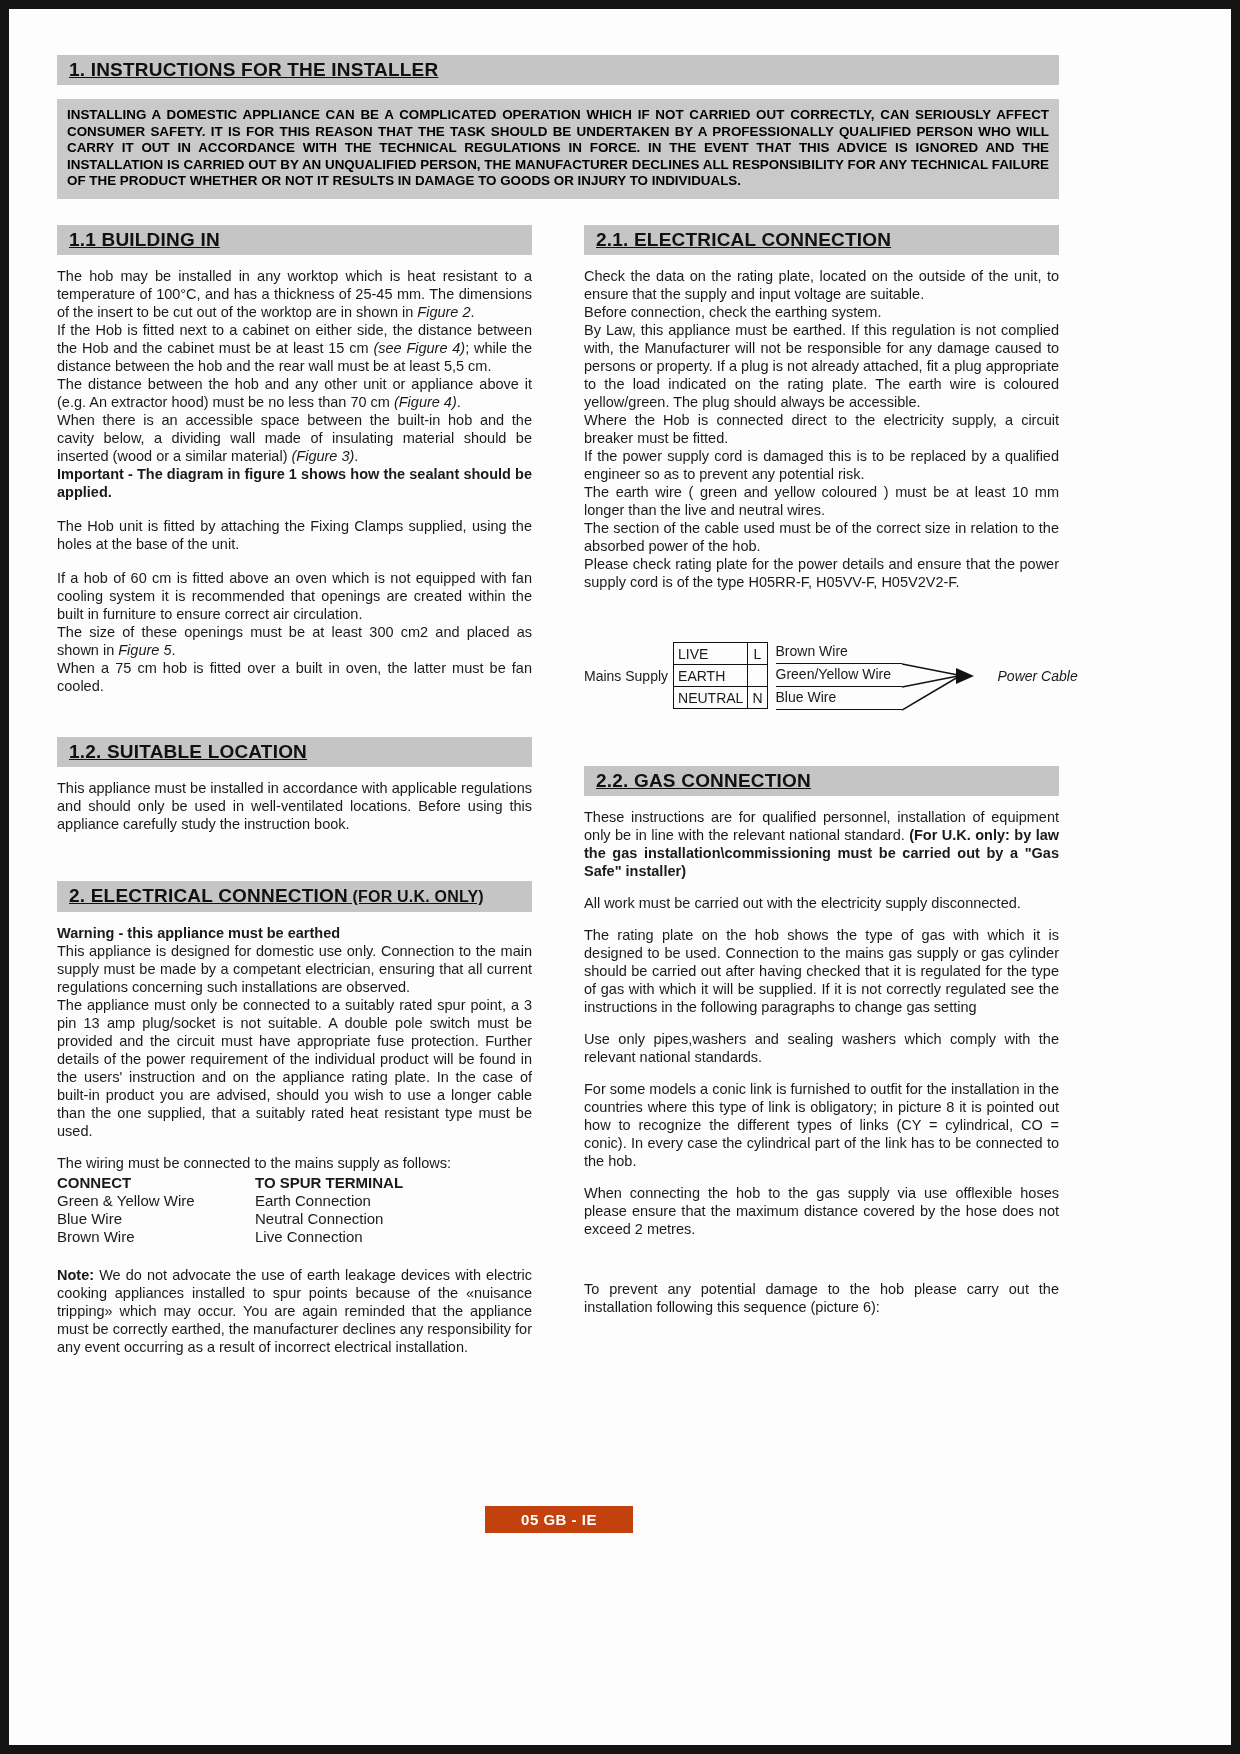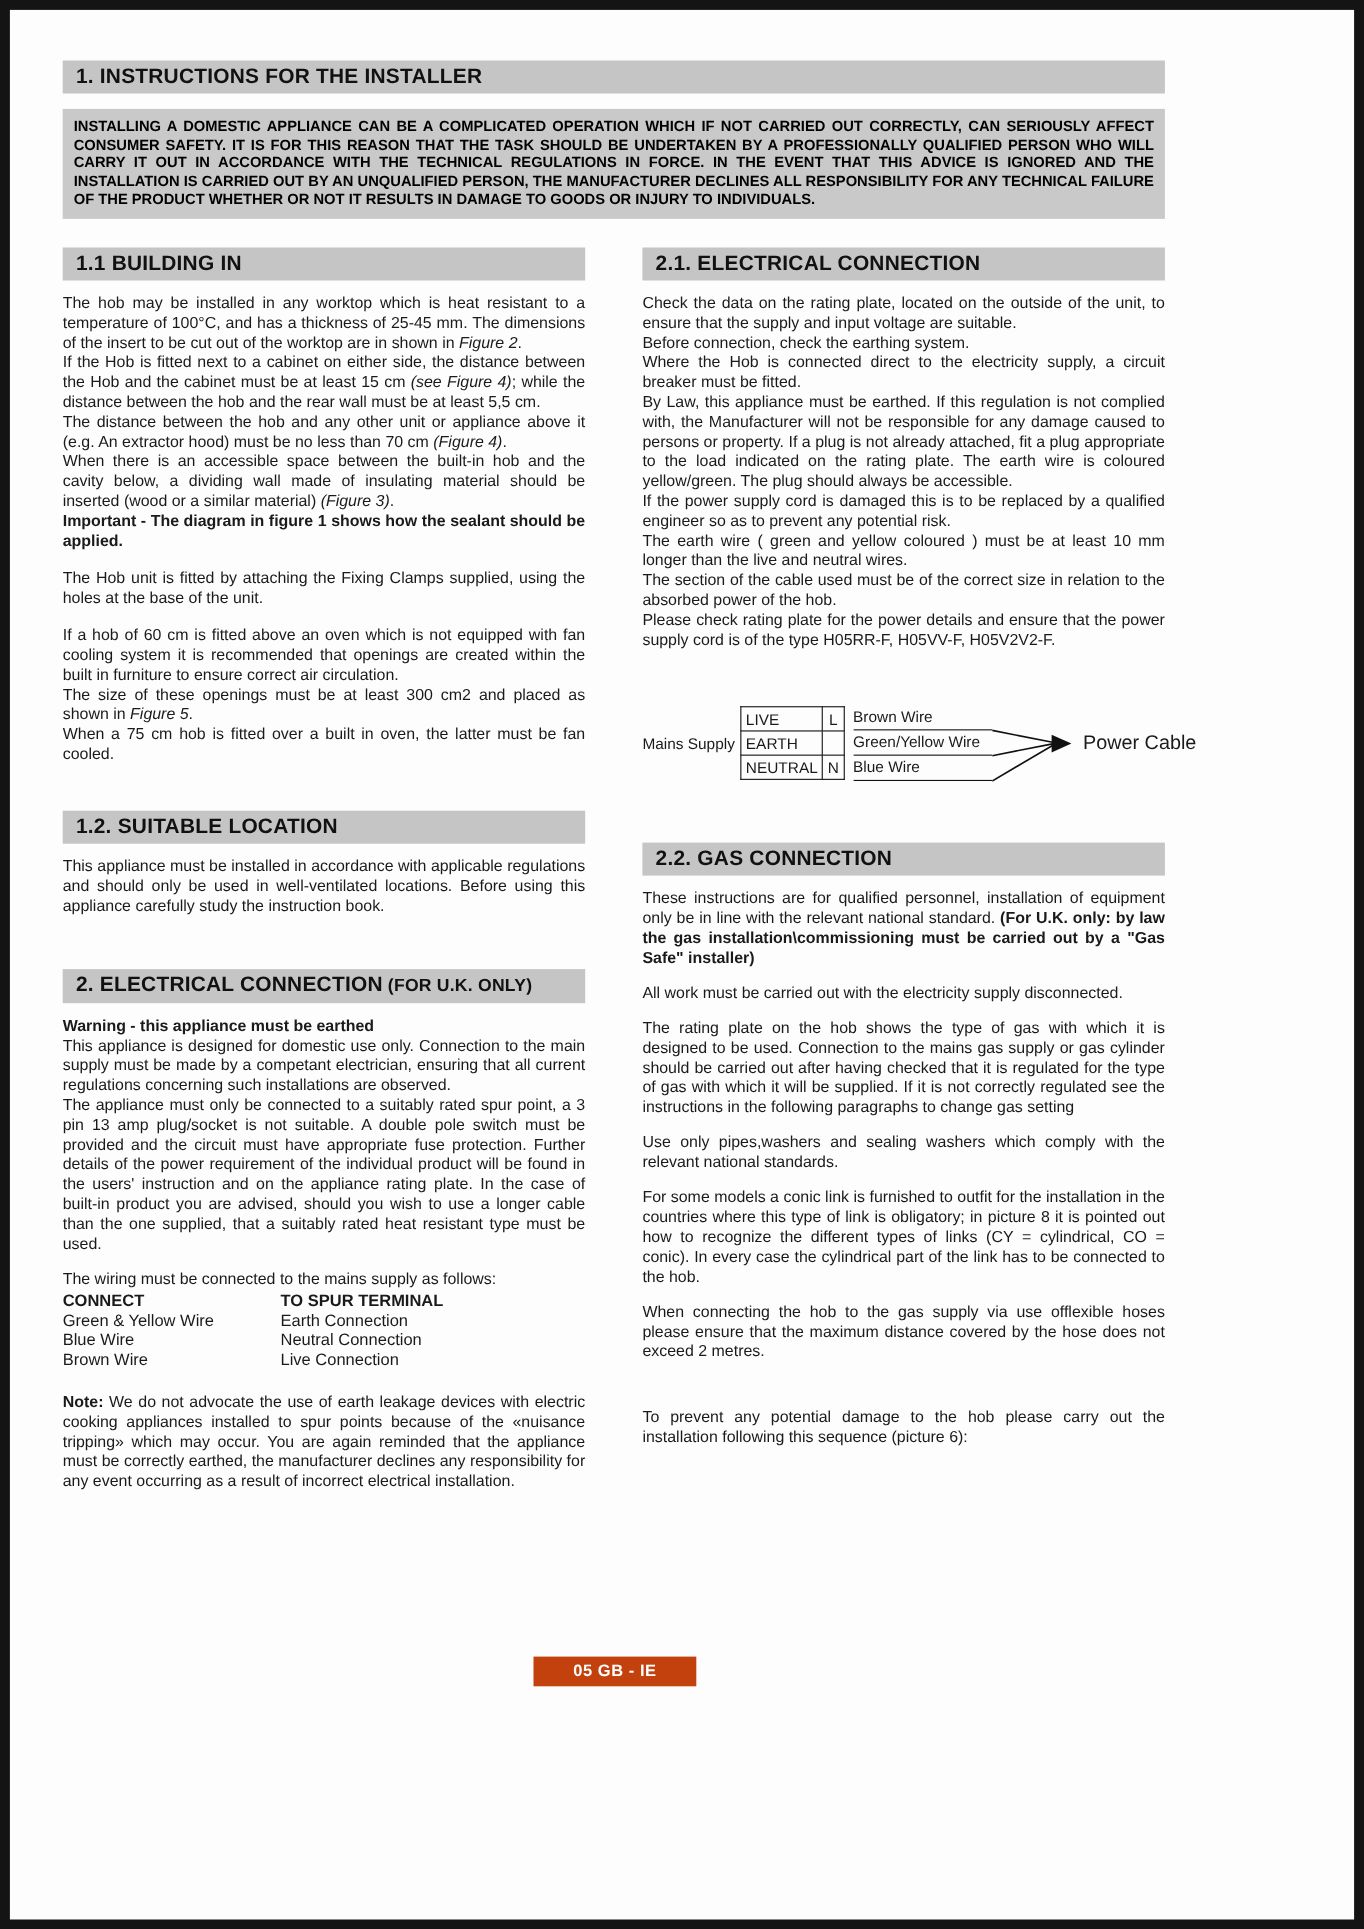--- a/index.html
+++ b/index.html
@@ -13,20 +13,21 @@
     padding:46px 172px 0 48px;
   }
   .heading-bar {
     background:#c5c5c5;
     font-weight:bold;
     font-size:19px;
     line-height:22px;
     padding:4px 12px 4px 12px;
     color:#111;
     letter-spacing:0.2px;
+    text-decoration:underline;
   }
   .title-suffix { font-size:16px; font-weight:bold; }
   .warning-box {
     background:#c9c9c9;
     margin-top:14px;
     padding:8px 10px 9px 10px;
     font-weight:bold;
     font-size:13.4px;
     line-height:16.5px;
     text-align:justify;
@@ -73,21 +74,21 @@
   .wire-labels { flex:none; margin-left:8px; }
   .wire-label {
     width:126px;
     height:23px;
     line-height:21px;
     border-bottom:1.5px solid #111;
     font-size:14px;
     white-space:nowrap;
   }
   .converge-svg { flex:none; display:block; }
-  .power-cable-label { flex:none; margin-left:5px; font-size:18px; }
+  .power-cable-label { flex:none; margin-left:18px; font-size:14px;font-style:italic; }
 
   .footer-wrap {
     position:absolute;
     top:1497px;
     left:48px;
     width:1004px;
     display:flex;
     justify-content:center;
   }
   .footer-badge {
@@ -144,22 +145,22 @@
         <div class="wt-cell">Live Connection</div>
       </div>
 
       <p class="body mt-20"><span class="b">Note:</span><span> We do not advocate the use of earth leakage devices with electric cooking appliances installed to spur points because of the «nuisance tripping» which may occur. You are again reminded that the appliance must be correctly earthed, the manufacturer declines any responsibility for any event occurring as a result of incorrect electrical installation.</span></p>
     </div>
 
     <div class="col">
       <div class="heading-bar">2.1. ELECTRICAL CONNECTION</div>
       <p class="body mt-12"><span>Check the data on the rating plate, located on the outside of the unit, to ensure that the supply and input voltage are suitable.</span></p>
       <p class="body"><span>Before connection, check the earthing system.</span></p>
+      <p class="body"><span>By Law, this appliance must be earthed. If this regulation is not complied with, the Manufacturer will not be responsible for any damage caused to persons or property. If a plug is not already attached, fit a plug appropriate to the load indicated on the rating plate. The earth wire is coloured yellow/green. The plug should always be accessible.</span></p>
       <p class="body"><span>Where the Hob is connected direct to the electricity supply, a circuit breaker must be fitted.</span></p>
-      <p class="body"><span>By Law, this appliance must be earthed. If this regulation is not complied with, the Manufacturer will not be responsible for any damage caused to persons or property. If a plug is not already attached, fit a plug appropriate to the load indicated on the rating plate. The earth wire is coloured yellow/green. The plug should always be accessible.</span></p>
       <p class="body"><span>If the power supply cord is damaged this is to be replaced by a qualified engineer so as to prevent any potential risk.</span></p>
       <p class="body"><span>The earth wire ( green and yellow coloured ) must be at least 10 mm longer than the live and neutral wires.</span></p>
       <p class="body"><span>The section of the cable used must be of the correct size in relation to the absorbed power of the hob.</span></p>
       <p class="body"><span>Please check rating plate for the power details and ensure that the power supply cord is of the type H05RR-F, H05VV-F, H05V2V2-F.</span></p>
 
       <div class="diagram">
         <span class="mains-label">Mains Supply</span>
         <table class="terminal-table">
           <tbody>
             <tr>

